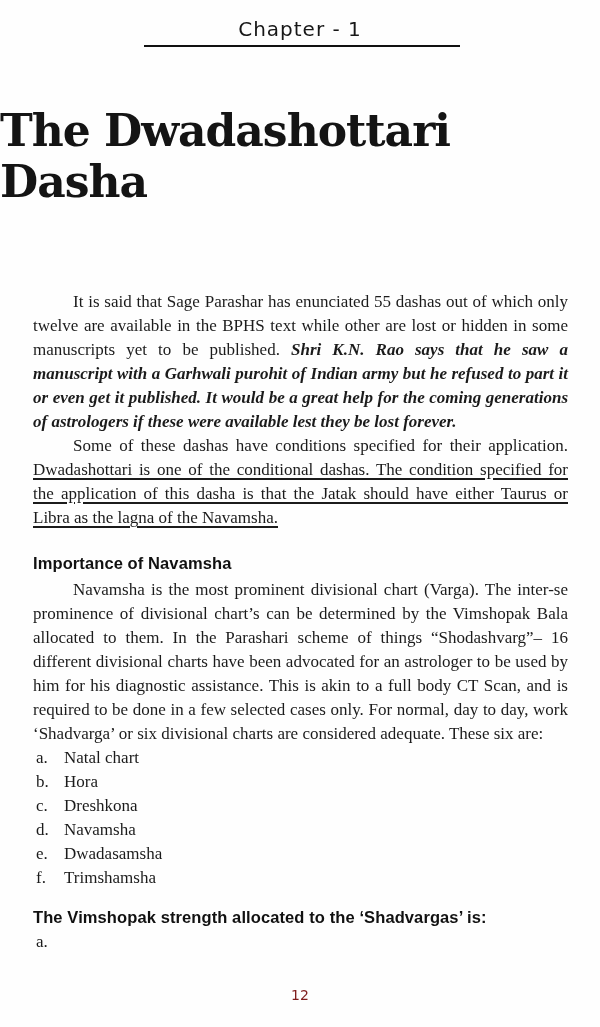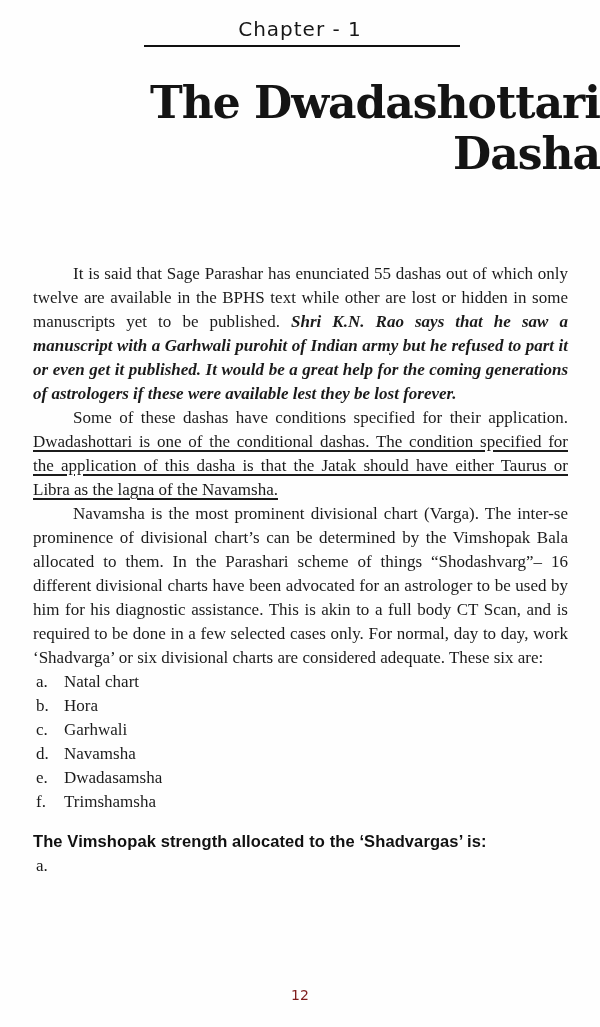--- a/index.html
+++ b/index.html
@@ -26,22 +26,22 @@
   }
   .chapter-rule {
     width: 316px;
     height: 0;
     border-top: 2.5px solid #111;
     margin: 4px auto 0 auto;
     position: relative;
     left: 2px;
   }
   .book-title {
-    margin-top: 30px;
-    text-align: right;
+    margin-top: 58px;
+    text-align: left;
     font-family: "DejaVu Serif", serif;
     font-size: 44px;
     font-weight: 600;
     letter-spacing: -1px;
     color: #141414;
   }
   .content {
     margin: 83px 32px 0 33px;
     font-size: 17px;
     line-height: 24px;
@@ -84,35 +84,36 @@
   <div class="chapter-rule"></div>
 
   <h1 class="book-title">The Dwadashottari Dasha</h1>
 
   <div class="content">
 
     <p class="para"><span>It is said that Sage Parashar has enunciated 55 dashas out of which only twelve are available in the BPHS text while other are lost or hidden in some manuscripts yet to be published. </span><span class="italic">Shri K.N. Rao says that he saw a manuscript with a Garhwali purohit of Indian army but he refused to part it or even get it published. It would be a great help for the coming generations of astrologers if these were available lest they be lost forever.</span></p>
 
     <p class="para"><span>Some of these dashas have conditions specified for their application. </span><span class="underlined">Dwadashottari is one of the conditional dashas. The condition specified for the application of this dasha is that the Jatak should have either Taurus or Libra as the lagna of the Navamsha.</span></p>
 
+    <h2 class="sec-head">Importance of Navamsha</h2>
 
     <p class="para">Navamsha is the most prominent divisional chart (Varga). The inter-se prominence of divisional chart’s can be determined by the Vimshopak Bala allocated to them. In the Parashari scheme of things “Shodashvarg”– 16 different divisional charts have been advocated for an astrologer to be used by him for his diagnostic assistance. This is akin to a full body CT Scan, and is required to be done in a few selected cases only. For normal, day to day, work ‘Shadvarga’ or six divisional charts are considered adequate. These six are:</p>
 
     <div class="vlist">
       <div class="li">
           <span class="marker">a.</span>
           <span>Natal chart</span>
         </div>
       <div class="li">
           <span class="marker">b.</span>
           <span>Hora</span>
         </div>
       <div class="li">
           <span class="marker">c.</span>
-          <span>Garhwali</span>
+          <span>Dreshkona</span>
         </div>
       <div class="li">
           <span class="marker">d.</span>
           <span>Navamsha</span>
         </div>
       <div class="li">
           <span class="marker">e.</span>
           <span>Dwadasamsha</span>
         </div>
       <div class="li">

